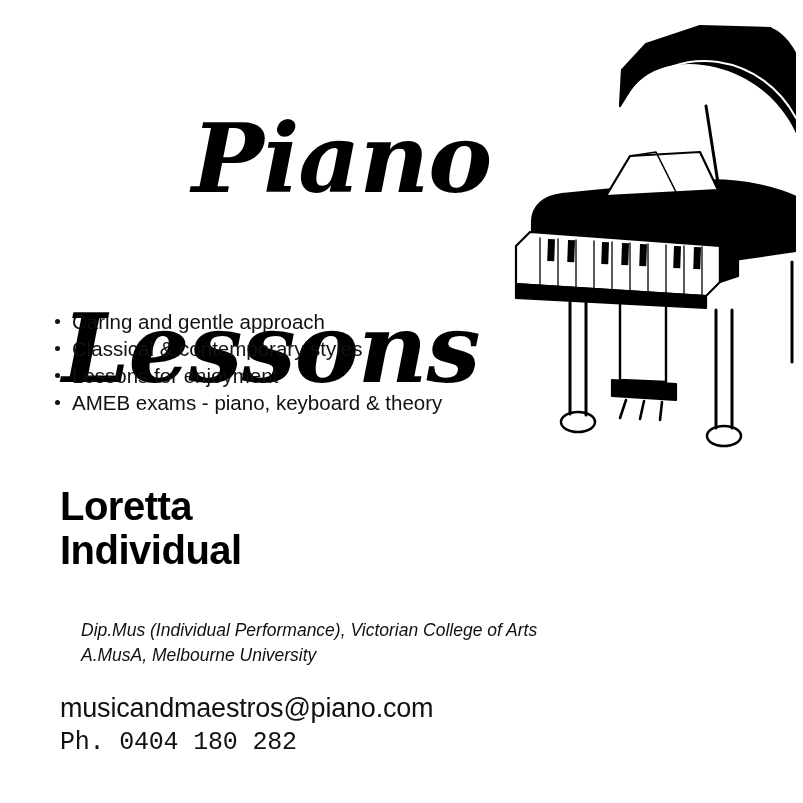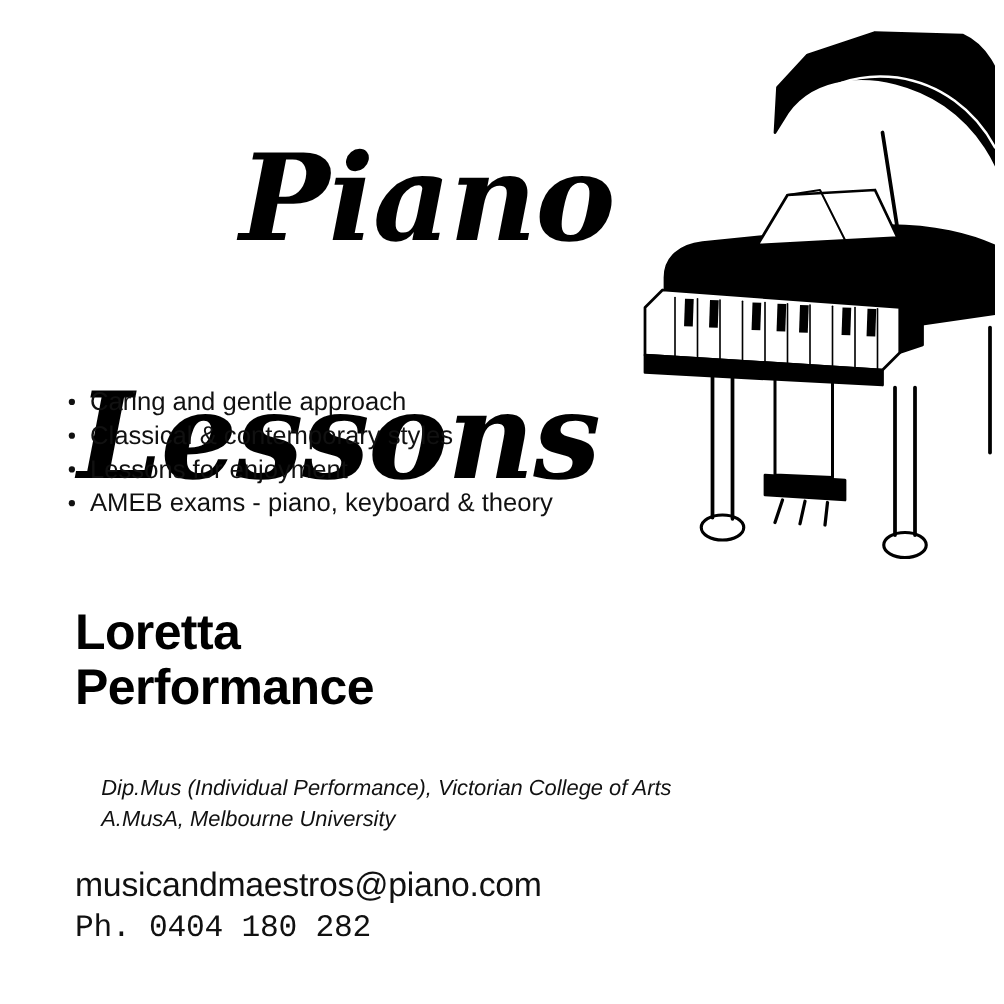--- a/index.html
+++ b/index.html
@@ -141,21 +141,21 @@
 
   <ul class="bullets">
     <li>Caring and gentle approach</li>
     <li>Classical &amp; contemporary styles</li>
     <li>Lessons for enjoyment</li>
     <li>AMEB exams - piano, keyboard &amp; theory</li>
   </ul>
 
   <div class="name">
     <span class="ln">Loretta</span>
-    <span class="ln">Performance</span>
+    <span class="ln">Individual</span>
   </div>
 
   <div class="credentials">
     <span class="cl">Dip.Mus (Individual Performance), Victorian College of Arts</span>
     <span class="cl">A.MusA, Melbourne University</span>
   </div>
 
   <div class="contact">
     <span class="email">musicandmaestros@piano.com</span>
     <span class="phone">Ph. 0404 180 282</span>

